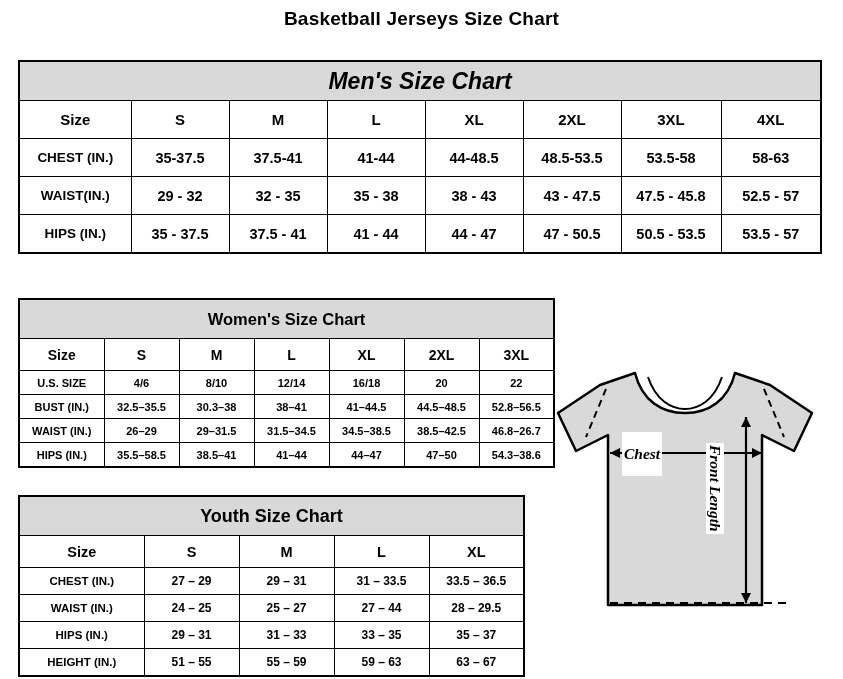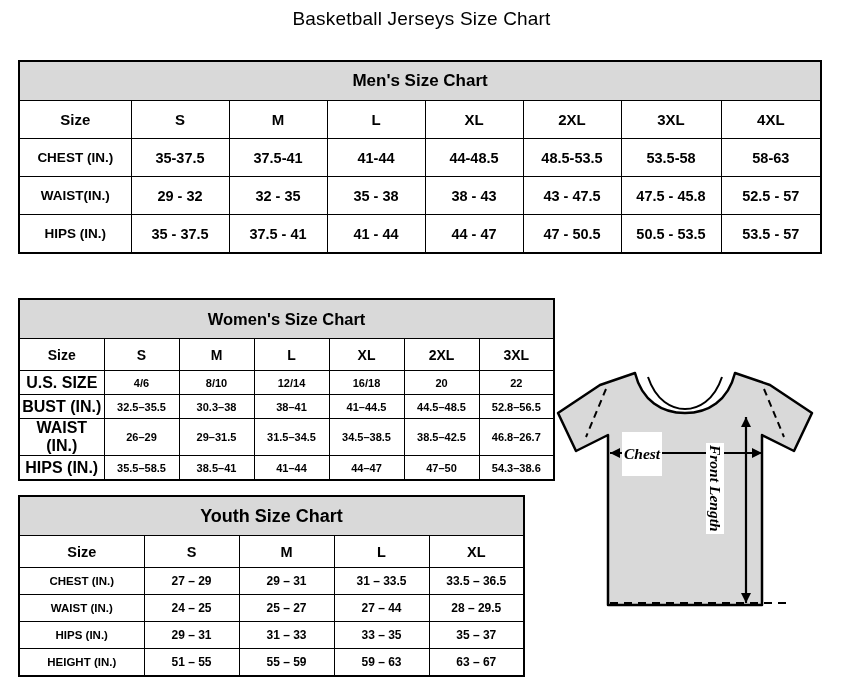--- a/index.html
+++ b/index.html
@@ -11,21 +11,21 @@
     width: 843px;
     height: 679px;
     position: relative;
     font-family: "Liberation Sans", sans-serif;
     color: #000000;
     overflow: hidden;
   }
   #page-title {
     text-align: center;
     font-size: 19px;
-    font-weight: normal;
+    font-weight: bold;
     margin: 8px 0 0 0;
     letter-spacing: 0.2px;
   }
 
   table.chart {
     border-collapse: collapse;
     border: 2px solid #000;
     table-layout: fixed;
   }
   table.chart td, table.chart th {
@@ -44,37 +44,37 @@
   }
 
   
   #mens-wrap {
     position: absolute;
     left: 18px;
     top: 60px;
     width: 802px;
   }
   #mens-table { width: 802px; }
-  #mens-table .caption-cell { height: 38px; font-size: 17px; }
+  #mens-table .caption-cell { height: 38px; font-size: 23px; font-style: italic; }
   #mens-table td { height: 37px; font-size: 14.5px; }
   #mens-table tr.header-row td { font-size: 15px; }
   #mens-table td.rowlabel { font-size: 13.5px; }
 
   
   #womens-wrap {
     position: absolute;
     left: 18px;
     top: 298px;
     width: 604px;
   }
   #womens-table { width: 535px; }
   #womens-table .caption-cell { height: 38px; font-size: 16.5px; }
   #womens-table tr.header-row td { height: 31px; font-size: 14px; }
   #womens-table td { height: 23px; font-size: 11px; }
-  #womens-table td.rowlabel { font-size: 16px; }
+  #womens-table td.rowlabel { font-size: 11px; }
 
   
   #youth-wrap {
     position: absolute;
     left: 18px;
     top: 495px;
     width: 505px;
   }
   #youth-table { width: 505px; }
   #youth-table .caption-cell { height: 38px; font-size: 18px; }

